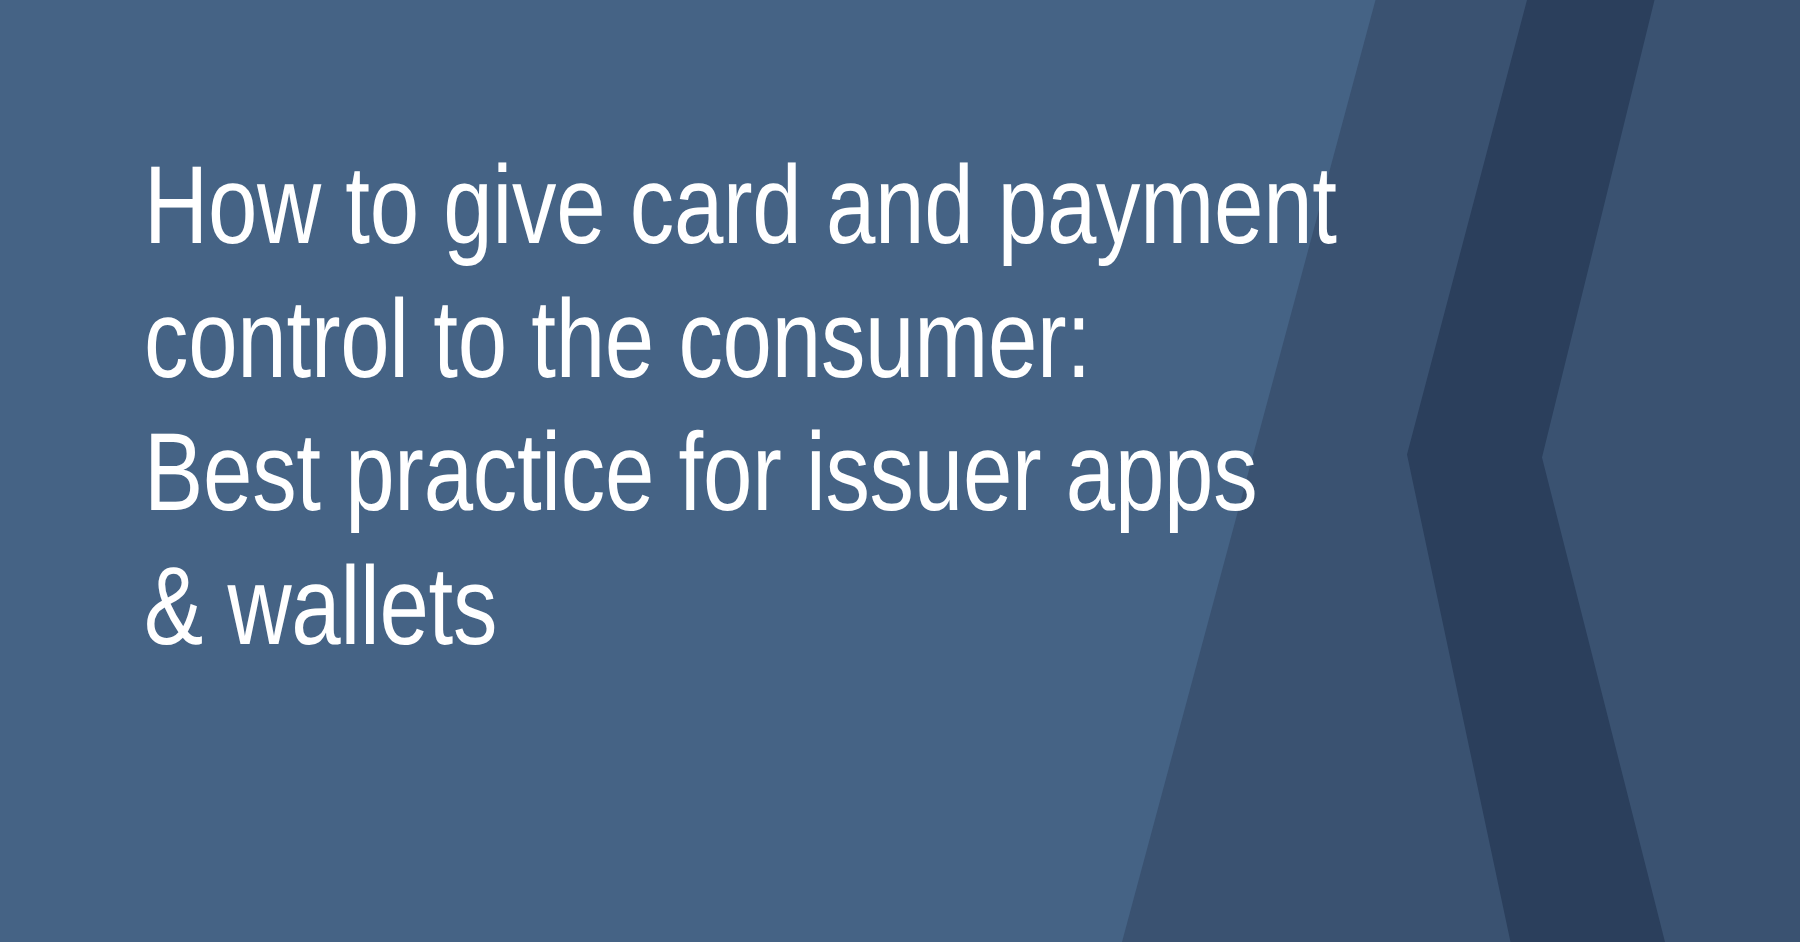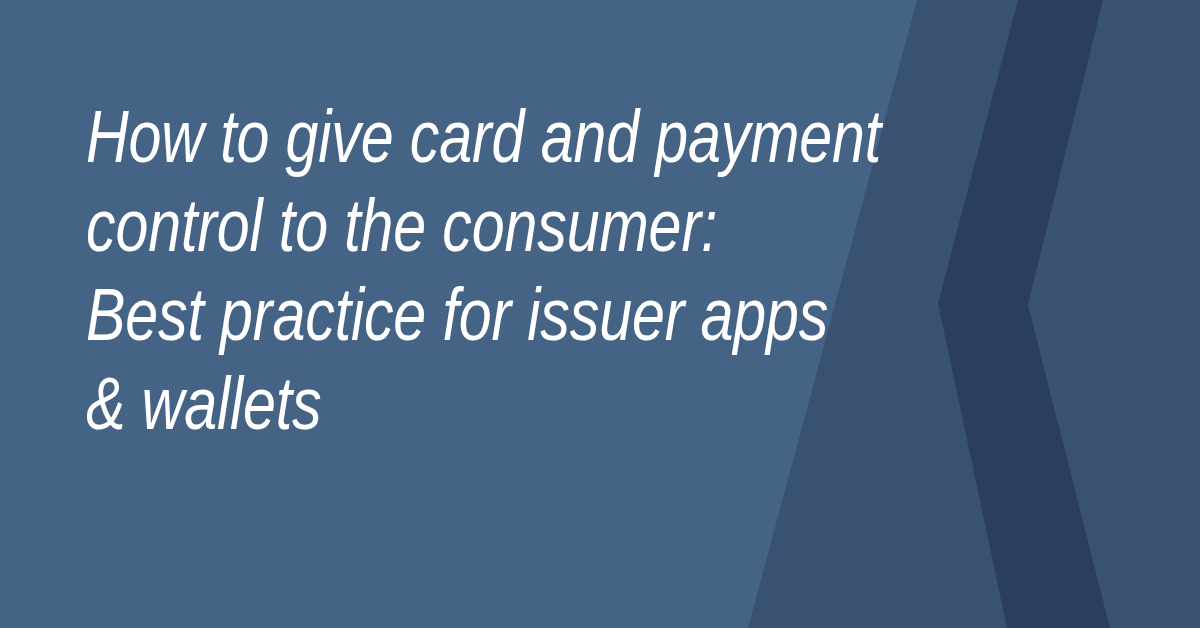--- a/index.html
+++ b/index.html
@@ -23,25 +23,24 @@
     position: absolute;
     inset: 0;
     width: 100%;
     height: 100%;
     display: block;
   }
 
   
   #headline-block {
     position: absolute;
-    left: 86px;
+    left: 96px;
     top: 92px;
     width: 820px;
     z-index: 3;
-    font-style: italic;
   }
 
   .headline-line {
     display: block;
     color: #ffffff;
     font-family: "Liberation Sans", sans-serif;
     font-size: 74px;
     font-weight: 400;
     line-height: 89px;
     letter-spacing: -0.2px;

